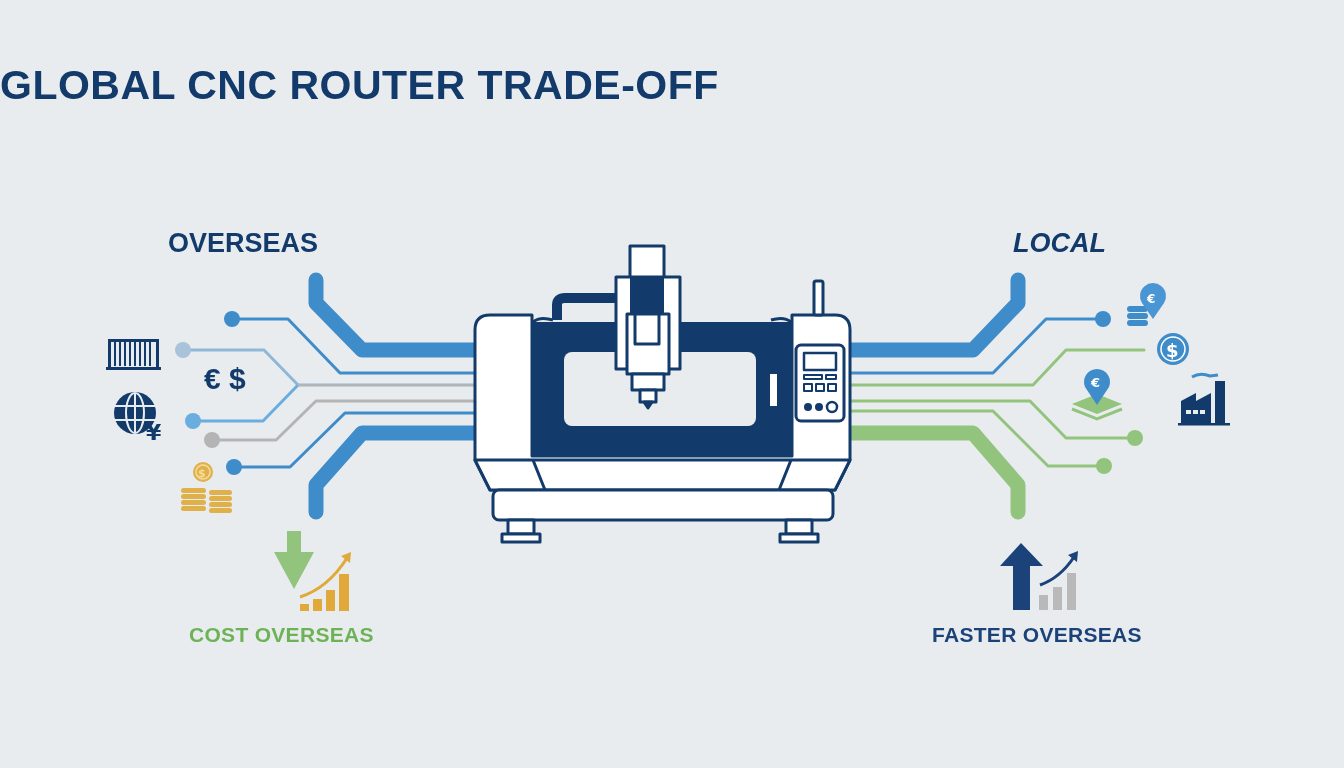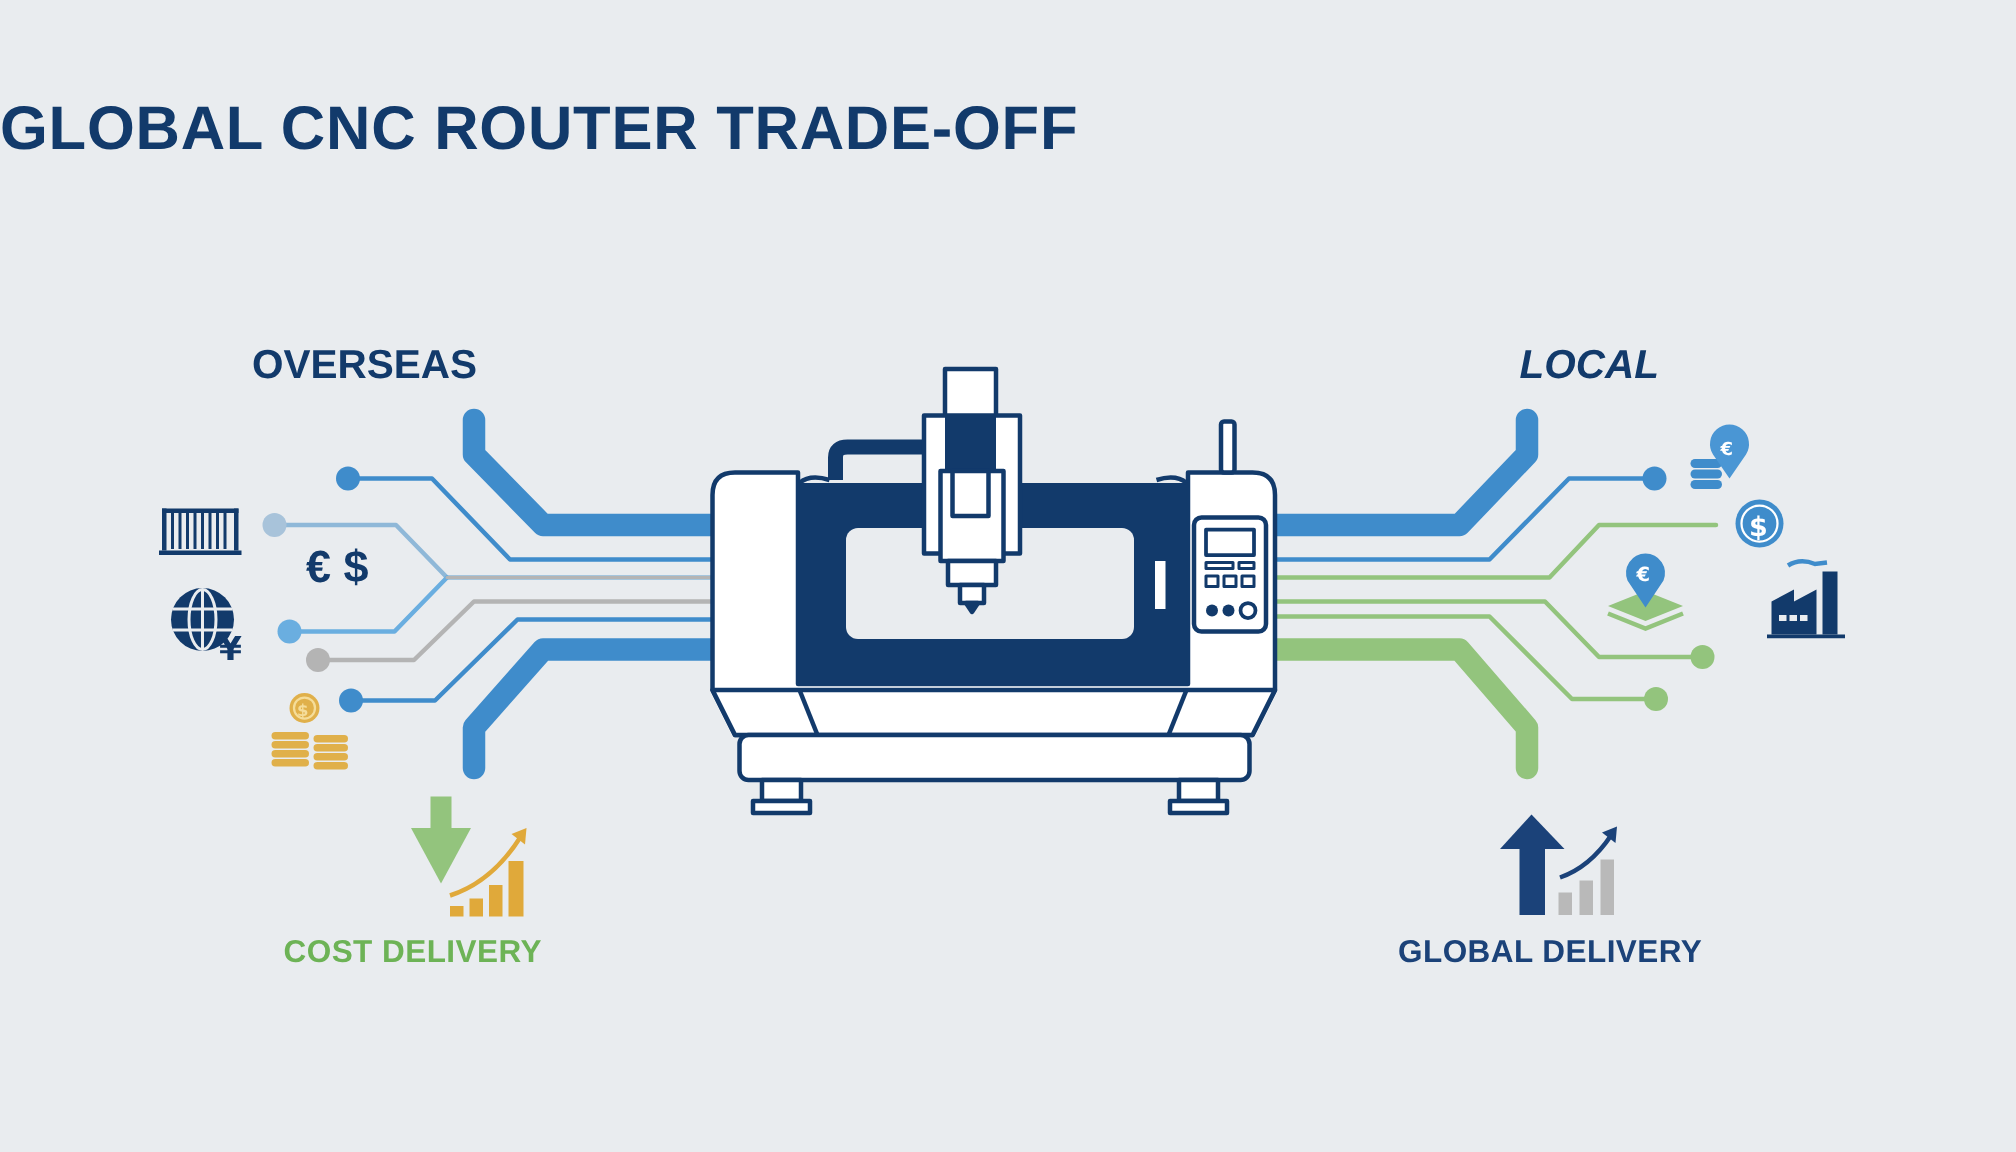--- a/index.html
+++ b/index.html
@@ -217,15 +217,15 @@
         <rect x="1053" y="587" width="9" height="23"></rect>
         <rect x="1067" y="573" width="9" height="37"></rect>
       </g>
       <path d="M1040 585 Q1060 578 1074 557" fill="none" stroke="#1b4279" stroke-width="3"></path>
       <path d="M1068 555 L1078 551 L1077 562 Z" fill="#1b4279"></path>
     </g>
   </svg>
 
   <div class="currency-text">€ $</div>
 
-  <div class="outcome out-cost">COST DELIVERY</div>
-  <div class="outcome out-delivery">GLOBAL DELIVERY</div>
+  <div class="outcome out-cost">COST OVERSEAS</div>
+  <div class="outcome out-delivery">FASTER OVERSEAS</div>
 </div>
 
 </body></html>

